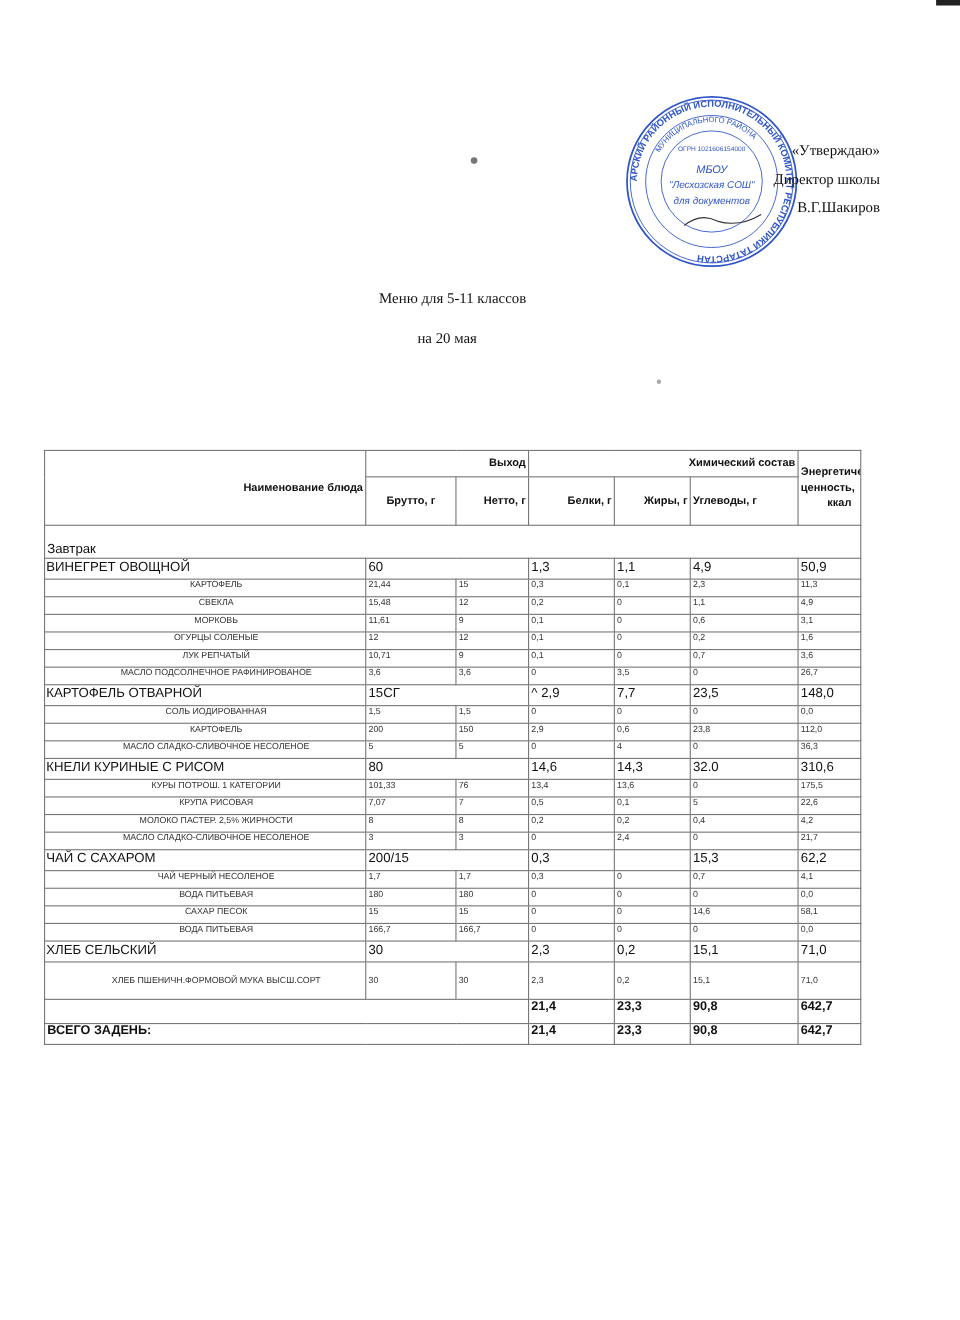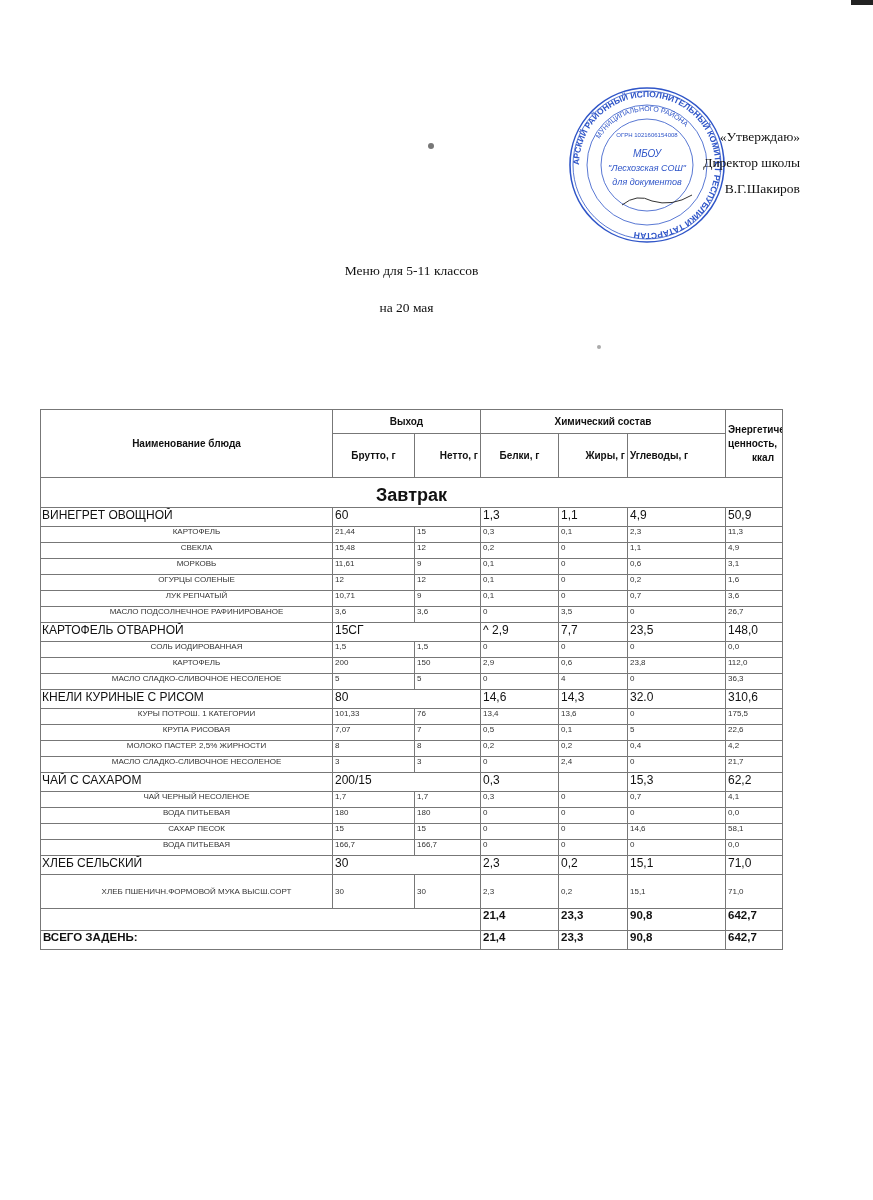--- a/index.html
+++ b/index.html
@@ -14,26 +14,26 @@
   .stamp { position: absolute; left: 567px; top: 85px; width: 160px; height: 160px; }
   .title { position: absolute; left: 0; width: 873px; text-align: center;
     font-family: "Liberation Serif", serif; font-size: 13.5px; color: #111; }
   .title.t1 { top: 263px; left: -25px; }
   .title.t2 { top: 300px; left: -30px; }
   .speck { position: absolute; background: #777; border-radius: 50%; }
 
   table.menu { position: absolute; left: 40px; top: 409px; width: 742px;
     border-collapse: collapse; table-layout: fixed; font-size: 8px; }
   table.menu td, table.menu th { border: 1px solid #777; padding: 0 2px; vertical-align: top; overflow: hidden; white-space: nowrap; }
-  table.menu th { font-weight: bold; font-size: 10px; vertical-align: middle; text-align: center; }
+  table.menu th { font-weight: bold; font-size: 10px; vertical-align: middle; text-align: right; }
   .h1 { height: 24px; }
   .h2 { height: 44px; }
   .energy-head { white-space: normal !important; text-align: right !important; line-height: 14px; padding-right: 8px !important; }
   .section td { height: 28px; border-left: 1px solid #777; border-right: 1px solid #777; }
-  .section .sec-title { font-size: 18px; font-weight: bold; text-align: center; vertical-align: bottom; padding-bottom: 1px; }
+  .section .sec-title { font-size: 12px; font-weight: normal; text-align: left; vertical-align: bottom; padding-bottom: 1px; }
   tr.dish td { font-size: 12px; height: 18px; margin-top: 16px; }
   tr.dish td.name { padding-left: 1px; }
   tr.ing td { font-size: 8px; height: 15px; color: #333; }
   tr.ing td.name { padding-left: 22px; text-align: center; }
   tr.total td { font-size: 11.5px; font-weight: bold; height: 18px; }
   tr.ing.tall td { height: 33px; vertical-align: middle; margin-top: 22px; }
 </style>
 </head>
 <body>
 

